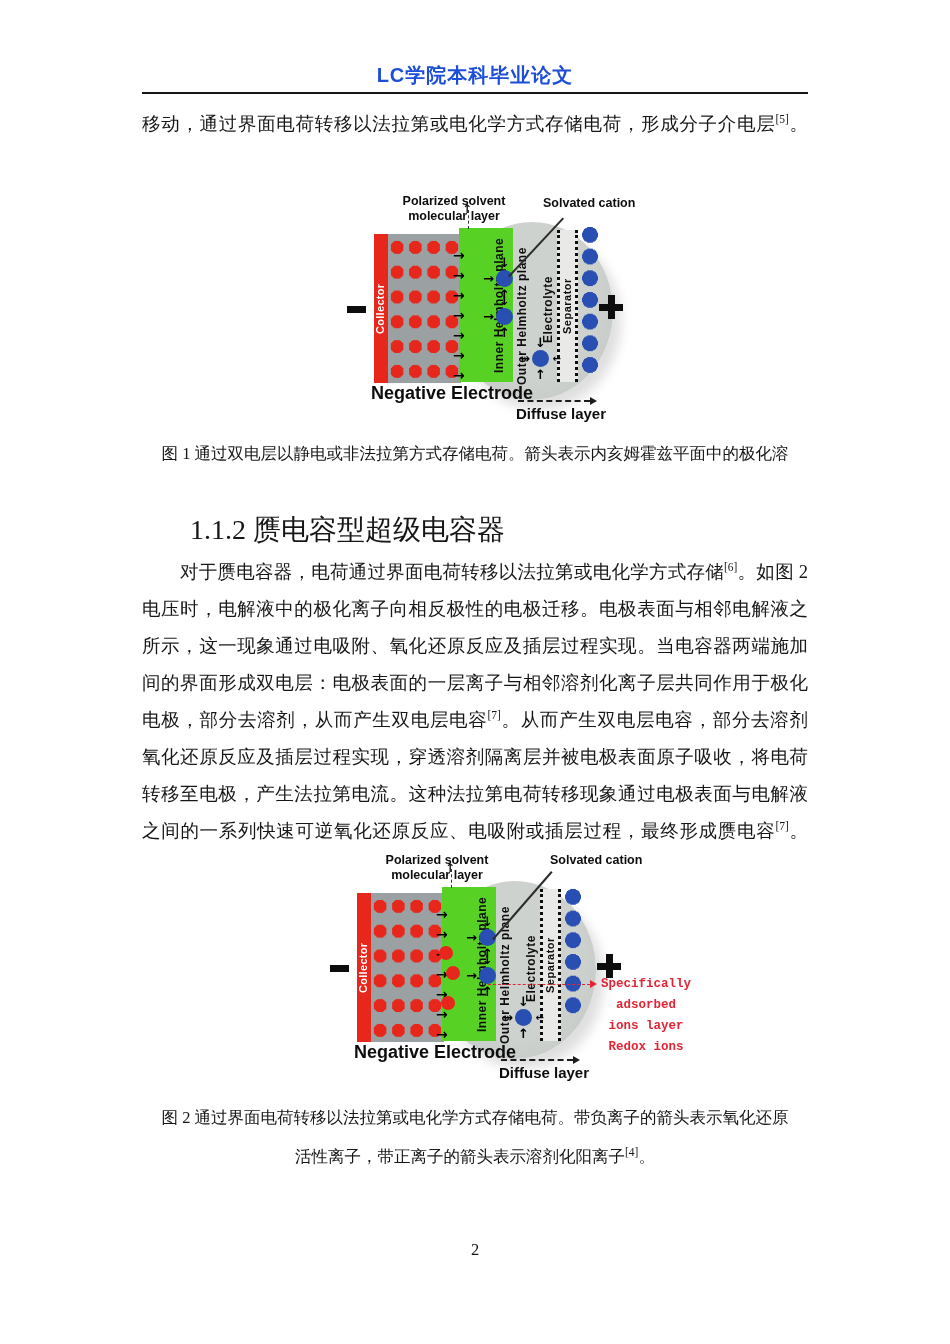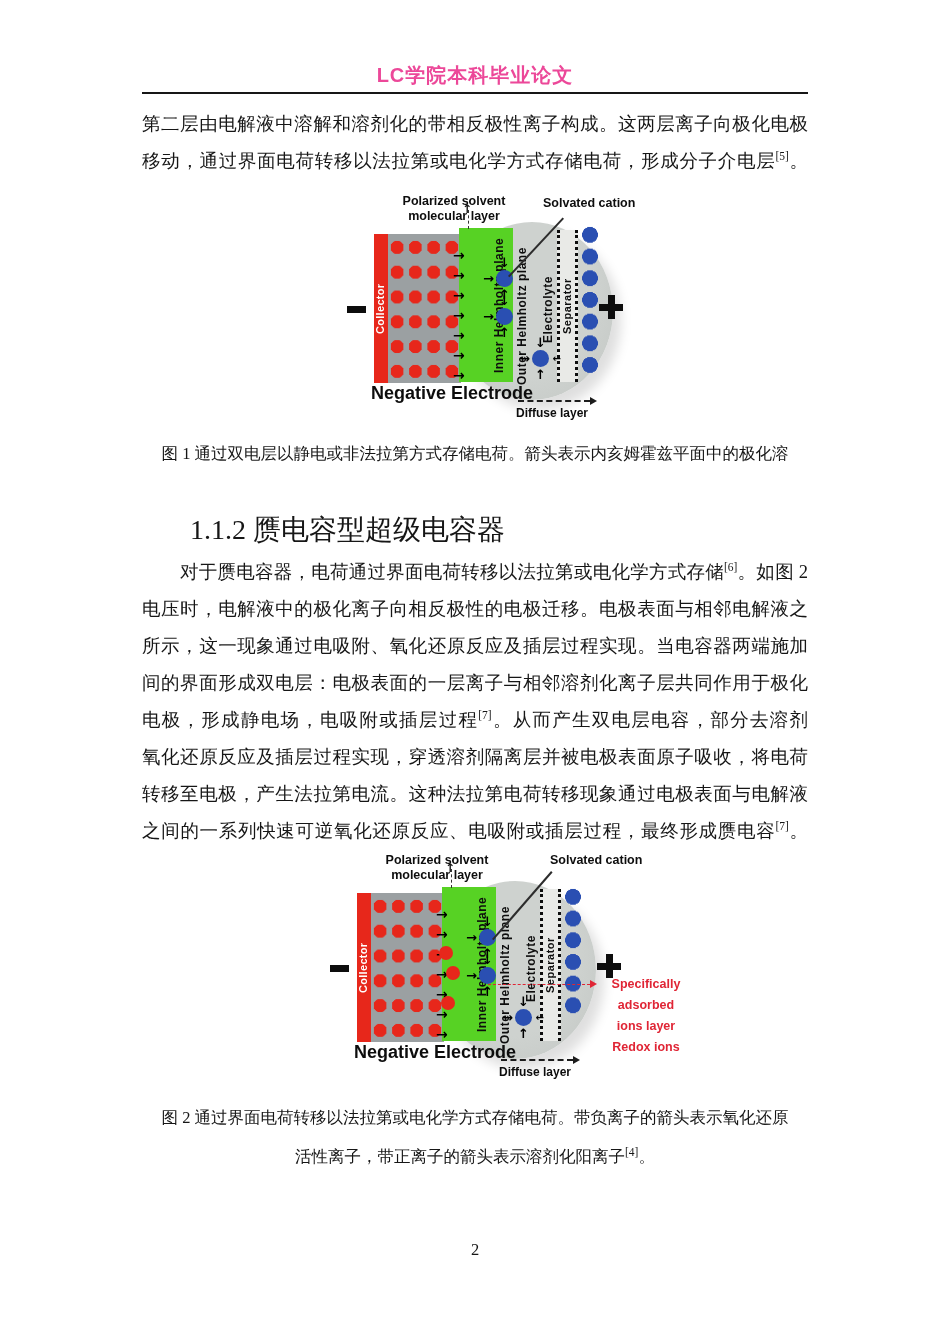--- a/index.html
+++ b/index.html
@@ -5,21 +5,21 @@
   html,body{margin:0;padding:0;}
   body{
     width:950px;height:1344px;background:#ffffff;position:relative;overflow:hidden;
     font-family:"Liberation Serif","DejaVu Serif",serif;color:#161616;
     -webkit-font-smoothing:antialiased;
   }
   .abs{position:absolute;}
 
   
   .hd-title{left:0;right:0;top:62px;text-align:center;
-    font:bold 20px "Liberation Sans","DejaVu Sans",sans-serif;letter-spacing:1px;color:#ec4899;}
+    font:bold 20px "Liberation Sans","DejaVu Sans",sans-serif;letter-spacing:1px;color:#1d4ed8;}
   .hd-rule{left:142px;width:666px;top:92px;height:2px;background:#161616;}
 
   
   .para{left:142px;width:666px;font-size:18.5px;line-height:37px;}
   .bline{text-align:justify;text-align-last:justify;text-justify:inter-character;}
   .bline sup,.cap sup{font-size:11.5px;line-height:0;vertical-align:super;}
   .p1{top:106px;}
   .p2{top:554px;}
   .p2 .bline:first-child{padding-left:38px;}
   .sec-head{left:142px;top:516px;font-size:28px;line-height:28px;padding-left:48px;}
@@ -80,39 +80,38 @@
   .f-ion i.s{bottom:-14px;left:3px;}
   .f-ion i.w{left:-13px;top:2px;}
   .f-ion i.e{right:-12px;top:4px;font-size:10px;}
   .ionA{left:161px;top:76px;}
   .ionB{left:161px;top:114px;}
   .ionD{left:197px;top:156px;}
   .f-neg{left:36px;top:192px;font-size:18px;z-index:3;}
   .f-diffarrow{left:183px;top:206px;width:72px;height:0;border-top:2px dashed #1c1c1c;z-index:2;}
   .f-diffarrow::after{content:"";position:absolute;right:-7px;top:-5px;width:0;height:0;
       border-left:7px solid #1c1c1c;border-top:4px solid transparent;border-bottom:4px solid transparent;}
-  .f-diff{left:181px;top:212px;font-size:12px;z-index:3;}
+  .f-diff{left:181px;top:212px;font-size:15px;z-index:3;}
   
   .f-redion{width:14px;height:14px;border-radius:50%;background:#e7271b;z-index:4;}
   .ri1{left:121px;top:93px;} .ri2{left:128px;top:113px;} .ri3{left:123px;top:143px;}
   .f-redarrow{left:170px;top:131px;width:102px;height:0;border-top:1.8px dashed #e02535;z-index:4;}
   .f-redarrow::after{content:"";position:absolute;right:-7px;top:-4.6px;width:0;height:0;
       border-left:7px solid #e02535;border-top:4px solid transparent;border-bottom:4px solid transparent;}
   .f-redtext{left:276px;top:121px;width:104px;text-align:center;z-index:4;
       font:bold 12.5px/21px "Liberation Sans","DejaVu Sans",sans-serif;color:#e02535;}
-  .f-redtext span{position:static;display:block;}
+  .f-redtext span{position:static;display:block;font-family:Liberation Mono, monospace;}
 </style>
 </head>
 <body>
 
 <div class="abs hd-title">LC学院本科毕业论文</div>
 <div class="abs hd-rule"></div>
 
 <div class="abs para p1">
-  <div class="bline"><span>第二层由电解液中溶解和溶剂化的带相反极性离子构成。这两层离子向极化电极</span></div>
   <div class="bline"><span>移动，通过界面电荷转移以法拉第或电化学方式存储电荷，形成分子介电层</span><sup>[5]</sup><span>。</span></div>
 </div>
 
 <div class="fig fig1">
   <div class="f-ellipse"></div>
   <div class="flabel psml">
     <span>Polarized solvent</span>
     <span>molecular layer</span>
   </div>
   <div class="f-dashup">
@@ -172,21 +171,21 @@
   <div><span>图 1 通过双电层以静电或非法拉第方式存储电荷。箭头表示内亥姆霍兹平面中的极化溶</span></div>
 </div>
 
 <div class="abs sec-head">1.1.2 赝电容型超级电容器</div>
 
 <div class="abs para p2">
   <div class="bline"><span>对于赝电容器，电荷通过界面电荷转移以法拉第或电化学方式存储</span><sup>[6]</sup><span>。如图 2</span></div>
   <div class="bline"><span>电压时，电解液中的极化离子向相反极性的电极迁移。电极表面与相邻电解液之</span></div>
   <div class="bline"><span>所示，这一现象通过电吸附、氧化还原反应及插层过程实现。当电容器两端施加</span></div>
   <div class="bline"><span>间的界面形成双电层：电极表面的一层离子与相邻溶剂化离子层共同作用于极化</span></div>
-  <div class="bline"><span>电极，形成静电场，电吸附或插层过程</span><sup>[7]</sup><span>。从而产生双电层电容，部分去溶剂</span></div>
+  <div class="bline"><span>电极，部分去溶剂，从而产生双电层电容</span><sup>[7]</sup><span>。从而产生双电层电容，部分去溶剂</span></div>
   <div class="bline"><span>氧化还原反应及插层过程实现，穿透溶剂隔离层并被电极表面原子吸收，将电荷</span></div>
   <div class="bline"><span>转移至电极，产生法拉第电流。这种法拉第电荷转移现象通过电极表面与电解液</span></div>
   <div class="bline"><span>之间的一系列快速可逆氧化还原反应、电吸附或插层过程，最终形成赝电容</span><sup>[7]</sup><span>。</span></div>
 </div>
 
 <div class="fig fig2">
   <div class="f-ellipse"></div>
   <div class="flabel psml">
     <span>Polarized solvent</span>
     <span>molecular layer</span>

